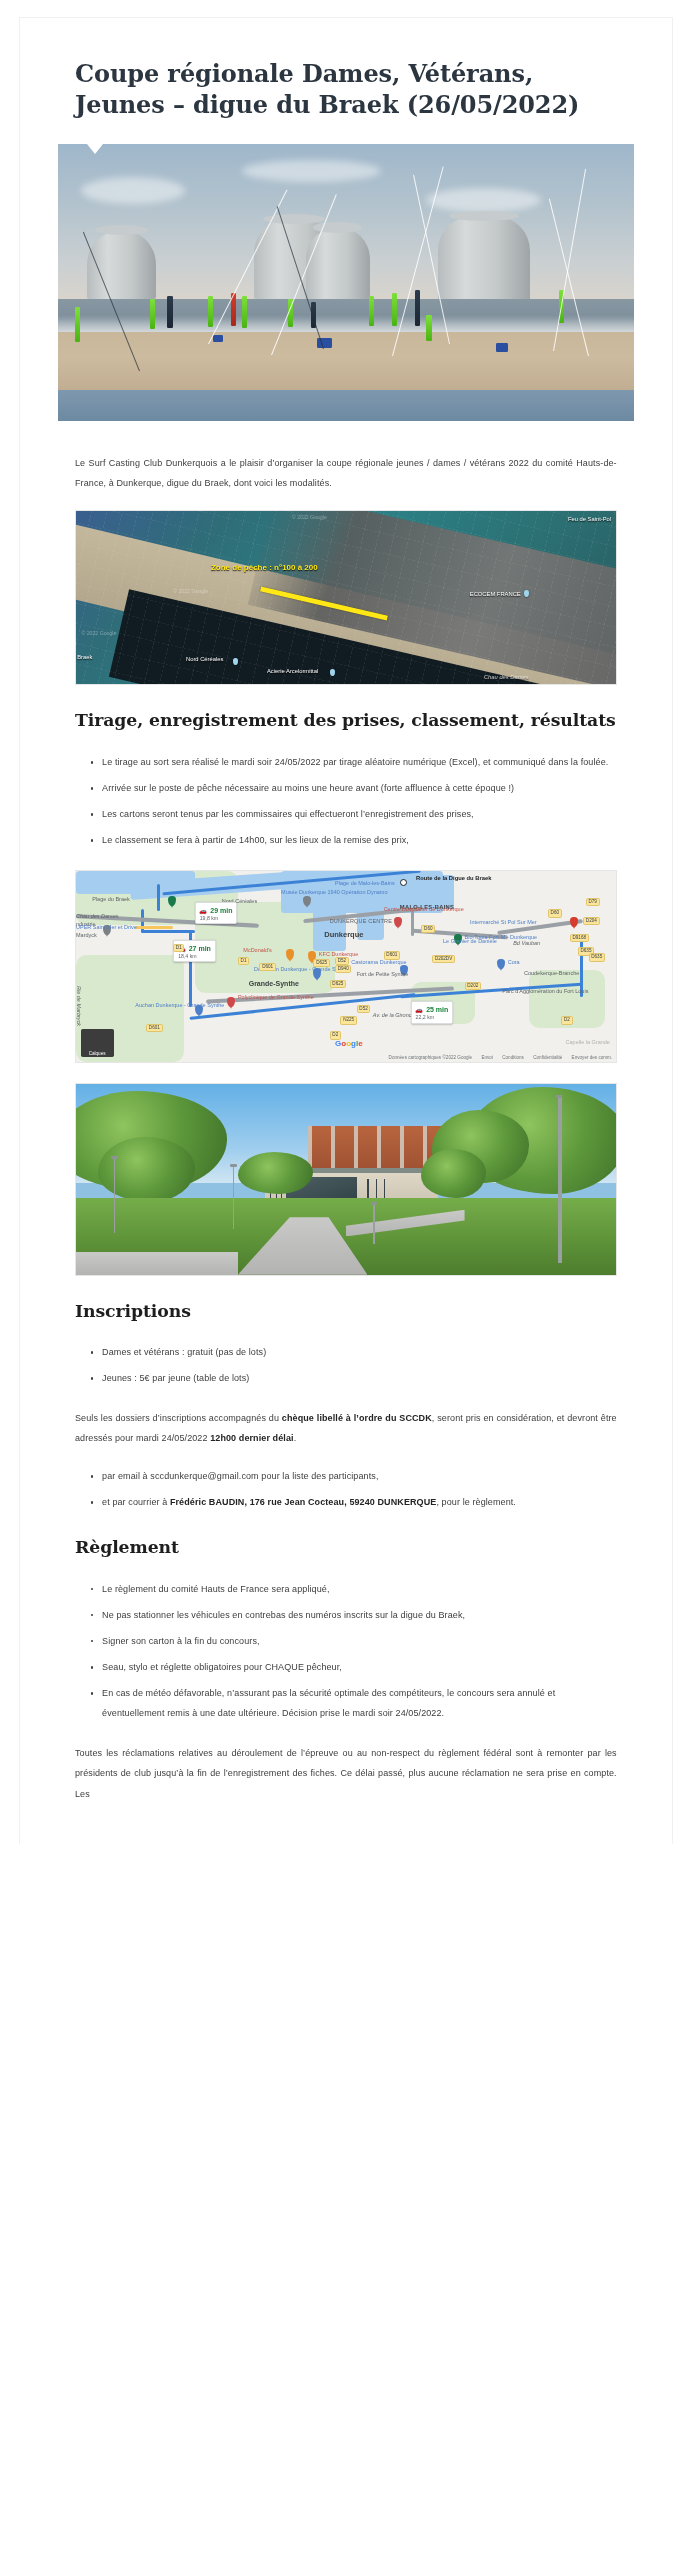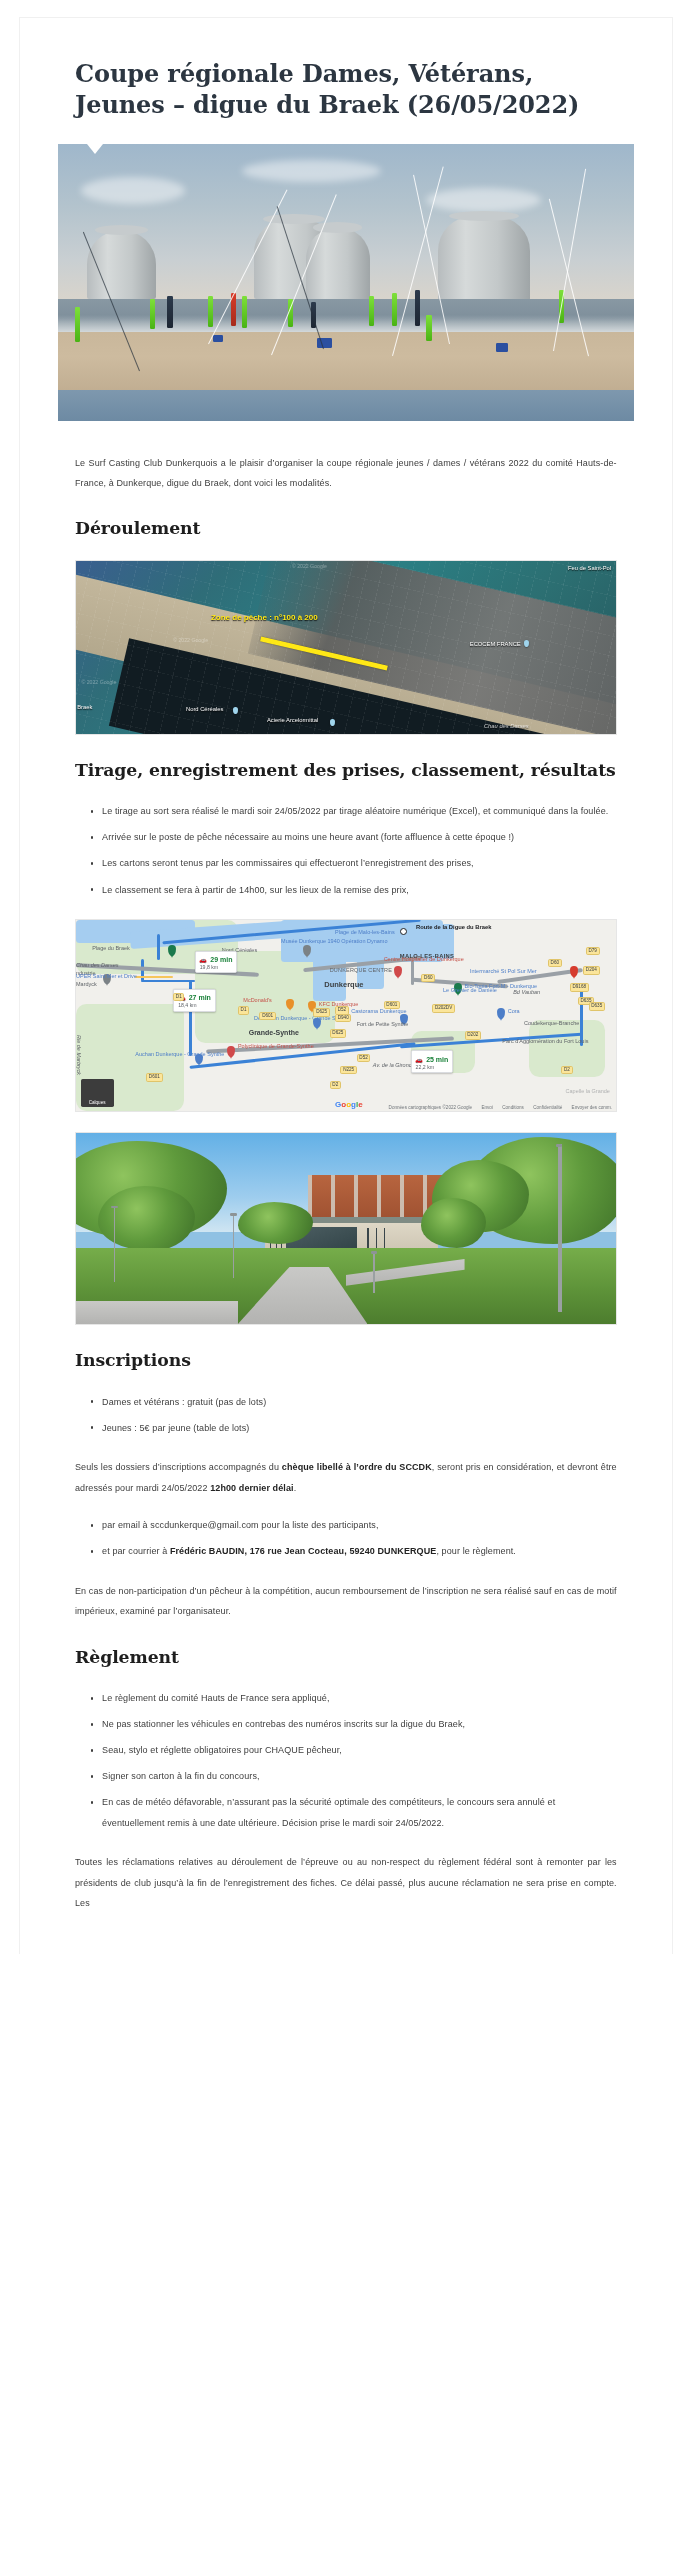--- a/index.html
+++ b/index.html
@@ -262,21 +262,21 @@
   .rm-endpoint {
     position:absolute; width:7.5px; height:7.5px; border-radius:50%;
     background:#fff; border:1.7px solid #202124;
   }
   .rm-layers {
     position:absolute; left:4.6px; bottom:4.6px; width:33px; height:28px;
     background:#3c3c3c; border-radius:1.7px; color:#fff; font-size:4.6px;
     display:flex; align-items:flex-end; justify-content:center; padding-bottom:1.7px;
   }
   .rm-google {
-    position:absolute; left:48%; bottom:2px; font-family:"Liberation Sans",sans-serif;
+    position:absolute; left:48%; bottom:14px; font-family:"Liberation Sans",sans-serif;
     font-size:8px; font-weight:bold;
   }
   .rm-google span:nth-child(1){color:#4285f4}
   .rm-google span:nth-child(2){color:#ea4335}
   .rm-google span:nth-child(3){color:#fbbc05}
   .rm-google span:nth-child(4){color:#4285f4}
   .rm-google span:nth-child(5){color:#34a853}
   .rm-google span:nth-child(6){color:#ea4335}
   .rm-footer {
     position:absolute; right:3.5px; bottom:1.7px; font-size:4.6px; color:#70757a;
@@ -370,21 +370,20 @@
         <div class="rod" style="left:86%;top:8%;height:185px;transform:rotate(10deg);"></div>
         <div class="rod" style="left:92%;top:18%;height:162px;transform:rotate(-14deg);"></div>
 
       </div>
     </div>
 
     <div class="entry-content">
 
       <p>Le Surf Casting Club Dunkerquois a le plaisir d’organiser la coupe régionale jeunes / dames / vétérans 2022 du comité Hauts-de-France, à Dunkerque, digue du Braek, dont voici les modalités.</p>
 
-      <h2>Déroulement</h2>
 
       <div class="media-block">
         <div class="sat">
           <div class="sat-sea"></div>
           <div class="sat-beach"></div>
           <div class="sat-dock"></div>
           <div class="sat-industry"></div>
           <div class="sat-grid"></div>
 
           <div class="zone-line"></div>
@@ -591,28 +590,27 @@
       <h2>Inscriptions</h2>
       <ul>
         <li>Dames et vétérans : gratuit (pas de lots)</li>
         <li>Jeunes : 5€ par jeune (table de lots)</li>
       </ul>
       <p><span>Seuls les dossiers d’inscriptions accompagnés du </span><strong>chèque libellé à l’ordre du SCCDK</strong><span>, seront pris en considération, et devront être adressés pour mardi 24/05/2022 </span><strong>12h00 dernier délai</strong><span>.</span></p>
       <ul>
         <li><span>par email à </span><span>sccdunkerque@gmail.com</span><span> pour la liste des participants,</span></li>
         <li><span>et par courrier à </span><strong>Frédéric BAUDIN, 176 rue Jean Cocteau, 59240 DUNKERQUE</strong><span>, pour le règlement.</span></li>
       </ul>
-      <p>En cas de non-participation d’un pêcheur à la compétition, aucun remboursement de l’inscription ne sera réalisé sauf en cas de motif impérieux, examiné par l’organisateur.</p>
 
       <h2>Règlement</h2>
       <ul>
         <li>Le règlement du comité Hauts de France sera appliqué,</li>
         <li>Ne pas stationner les véhicules en contrebas des numéros inscrits sur la digue du Braek,</li>
+        <li>Signer son carton à la fin du concours,</li>
         <li>Seau, stylo et réglette obligatoires pour CHAQUE pêcheur,</li>
-        <li>Signer son carton à la fin du concours,</li>
         <li>En cas de météo défavorable, n’assurant pas la sécurité optimale des compétiteurs, le concours sera annulé et éventuellement remis à une date ultérieure. Décision prise le mardi soir 24/05/2022.</li>
       </ul>
       <p>Toutes les réclamations relatives au déroulement de l’épreuve ou au non-respect du règlement fédéral sont à remonter par les présidents de club jusqu’à la fin de l’enregistrement des fiches. Ce délai passé, plus aucune réclamation ne sera prise en compte. Les</p>
 
     </div>
   </article>
 </div>
 
 
 </body></html>

